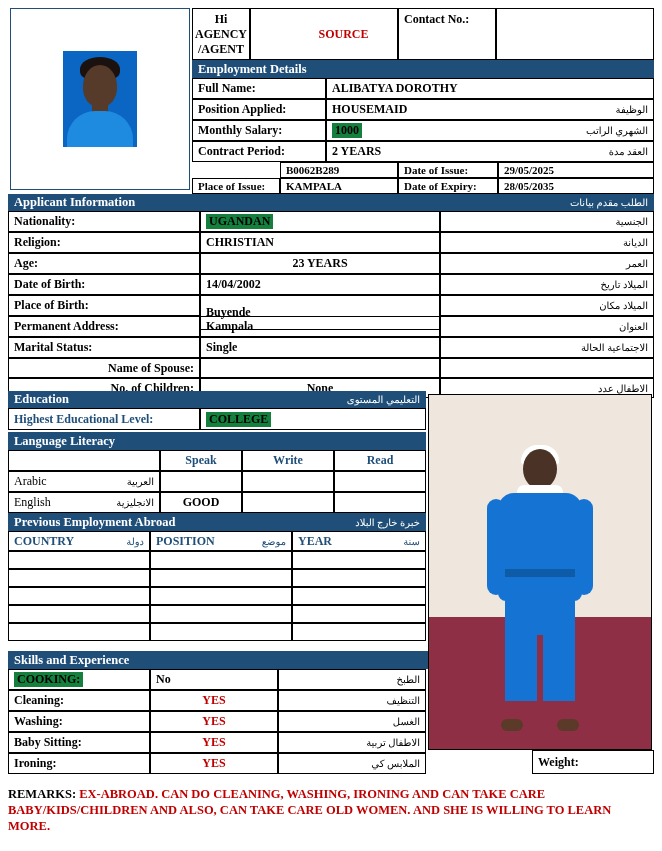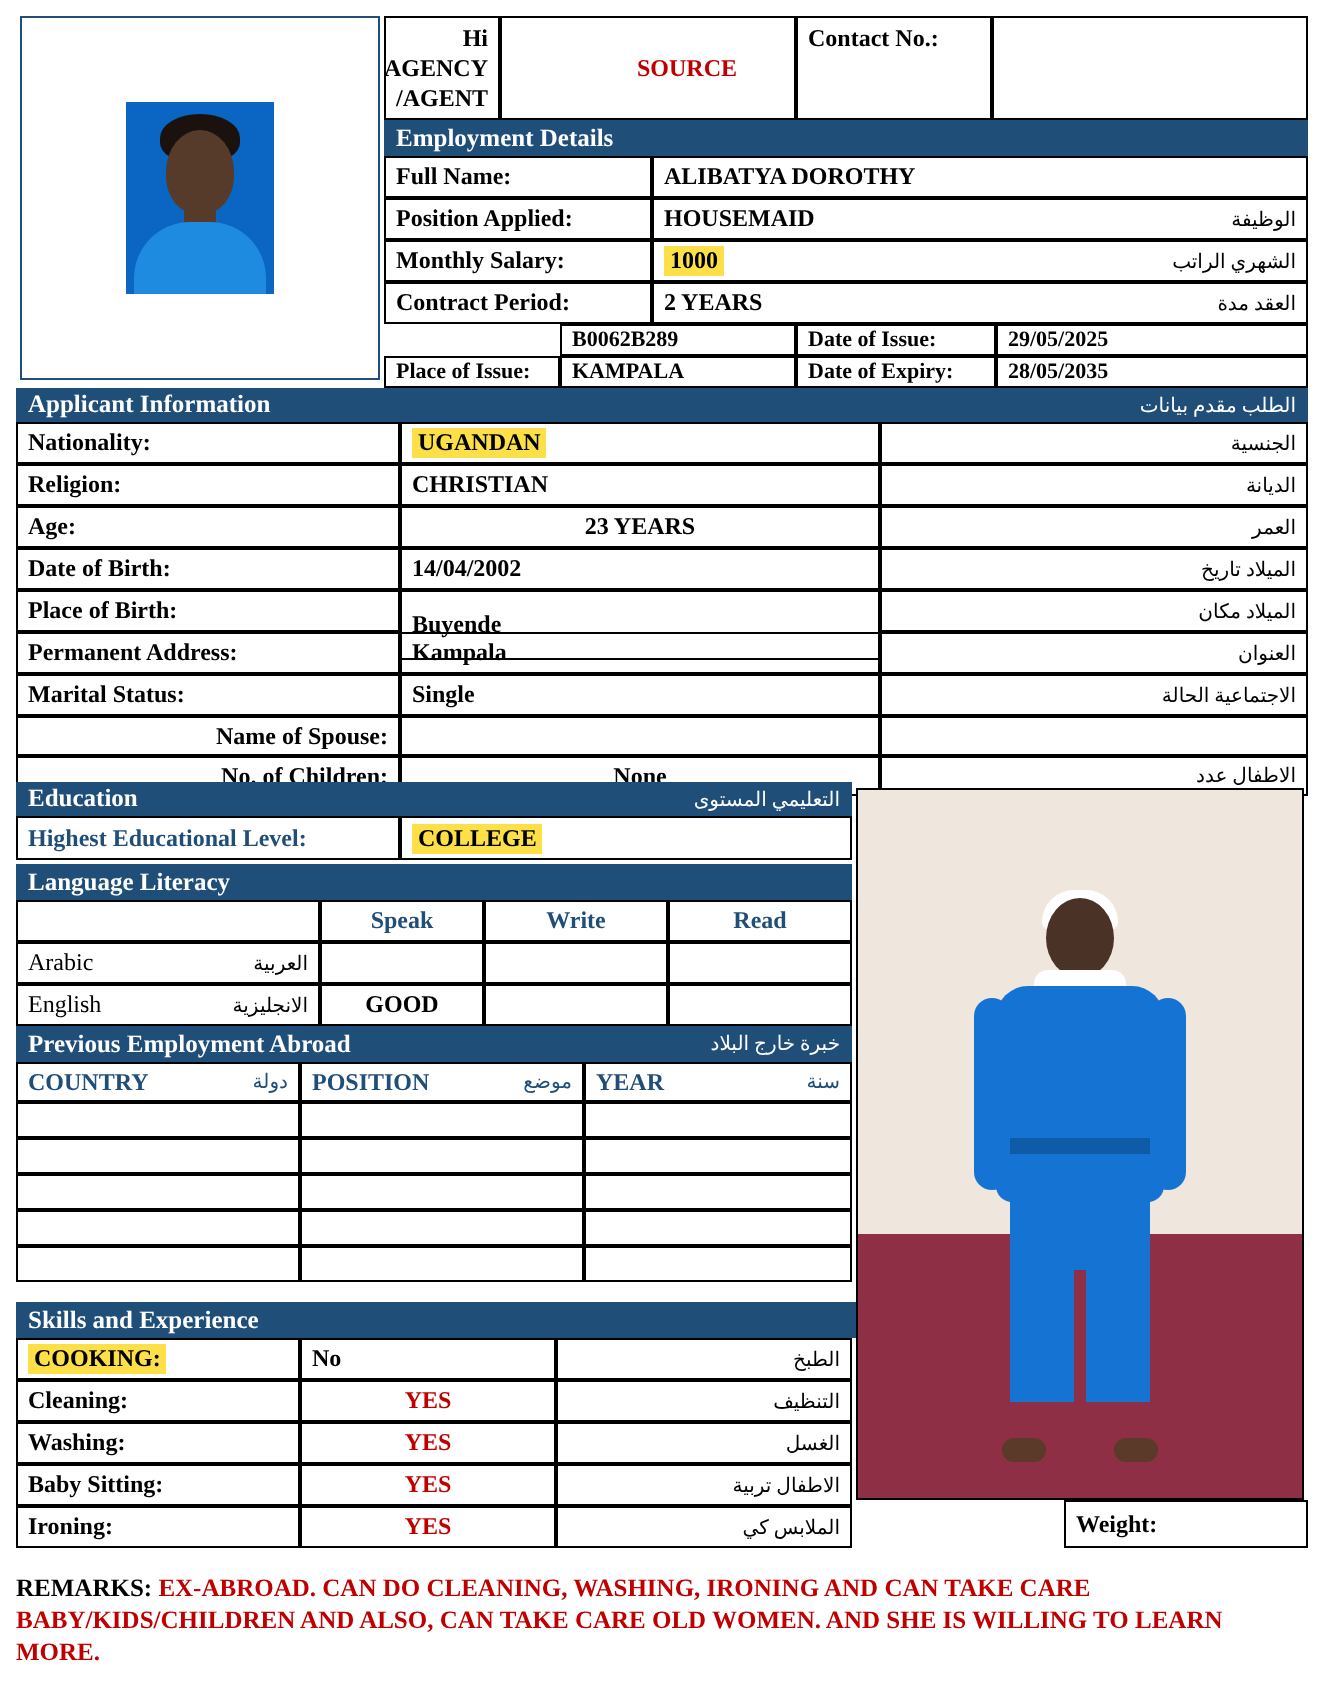--- a/index.html
+++ b/index.html
@@ -18,21 +18,21 @@
     background:#1f4e79;color:#fff;font-weight:bold;
     font-family:"Liberation Serif", serif;
     display:flex;align-items:center;
     padding:0 6px;box-sizing:border-box;
   }
   .bar .ar{margin-left:auto;font-weight:normal;font-size:10px;}
   .cell{box-sizing:border-box;border:1px solid #000;display:flex;align-items:center;padding:0 5px;}
   .lbl{font-weight:bold;}
   .val{font-weight:bold;}
   .ar{font-size:10px;}
-  .hl{background:#fde047;font-weight:bold;padding:0 3px;}
+  .hl{background:#15803d;font-weight:bold;padding:0 3px;}
   .red{color:#c00000;font-weight:bold;}
   .ctr{justify-content:center;}
   .rt{justify-content:flex-end;}
 
   
   #photo-box{
     position:absolute;left:10px;top:8px;width:180px;height:182px;
     border:1px solid #1f4e79;box-sizing:border-box;background:#fff;
     display:flex;align-items:center;justify-content:center;
   }
@@ -88,21 +88,21 @@
 
   <div id="photo-box">
     <div class="passport">
       <div class="hair"></div>
       <div class="head"></div>
       <div class="neck"></div>
       <div class="body"></div>
     </div>
   </div>
 
-  <div class="cell" style="position:absolute;left:192px;top:8px;width:58px;height:52px;flex-direction:column;align-items:flex-end;justify-content:center;font-weight:bold;">
+  <div class="cell" style="position:absolute;left:192px;top:8px;width:58px;height:52px;flex-direction:column;align-items:center;justify-content:center;font-weight:bold;">
     <span>Hi</span>
     <span>AGENCY</span>
     <span>/AGENT</span>
   </div>
   <div class="cell ctr" style="position:absolute;left:250px;top:8px;width:148px;height:52px;padding-left:44px;">
     <span class="red">SOURCE</span>
   </div>
   <div class="cell" style="position:absolute;left:398px;top:8px;width:98px;height:52px;align-items:flex-start;padding-top:3px;">
     <span class="lbl">Contact No.:</span>
   </div>

